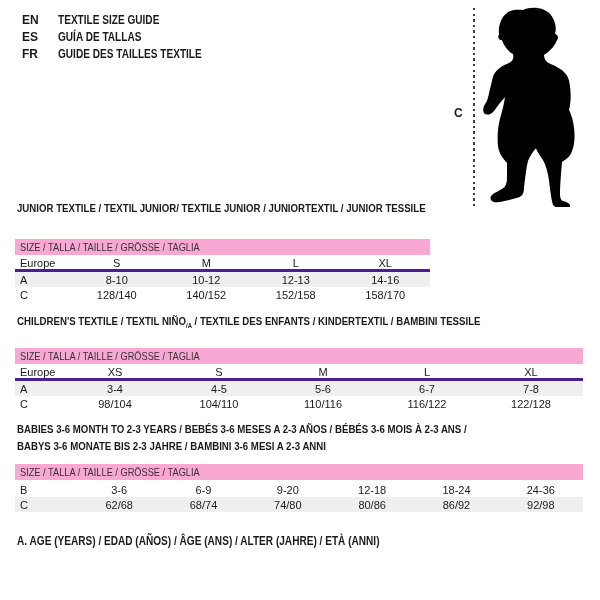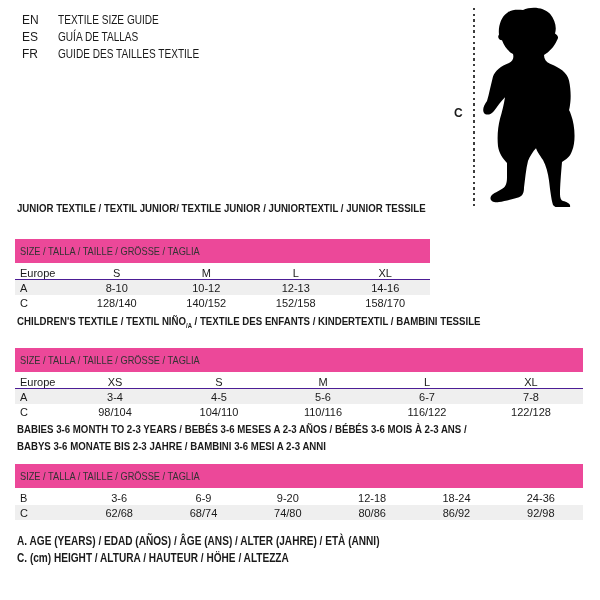--- a/index.html
+++ b/index.html
@@ -8,45 +8,45 @@
     font-family:"Liberation Sans","DejaVu Sans",sans-serif; color:#1a1a1a;
     -webkit-font-smoothing:antialiased;
   }
   .abs { position:absolute; }
 
   
   .condense { display:inline-block; transform:scaleX(0.84); transform-origin:0 50%; white-space:nowrap; }
 
   
   .lang-block { left:22px; top:11px; }
-  .lang-row { display:flex; height:17px; align-items:center; font-weight:normal; font-size:12px; }
+  .lang-row { display:flex; height:17px; align-items:center; font-weight:bold; font-size:12px; }
   .lang-code { width:36px; flex:none; }
 
   
   .measure-line {
     left:473px; top:8px; width:2px; height:198px;
     background:repeating-linear-gradient(to bottom,#3c3c3c 0 2.5px, transparent 2.5px 5.6px);
   }
   .figure-label { left:454px; top:106px; font-weight:bold; font-size:12px; }
   .silhouette { left:479px; top:7px; }
 
   
   .title { position:absolute; font-weight:bold; font-size:11.5px; white-space:nowrap; }
   .sub { font-size:7px; vertical-align:sub; }
 
   
   .stable { position:absolute; font-size:11px; }
   .bar {
-    height:24px; background:#ec4899; color:#333333;
+    height:16px; background:#f9a8d4; color:#333333;
     display:flex; align-items:center; padding-left:5px; margin-bottom:2px;
     box-sizing:border-box;
   }
   .trow { display:flex; height:15px; align-items:center; box-sizing:border-box; }
   .trow.shaded { background:#efefef; }
-  .trow.underline { border-bottom:1px solid #4c1d95;align-items:flex-end; }
+  .trow.underline { border-bottom:3px solid #4c1d95; }
   .cell { flex:1; text-align:center; white-space:nowrap; }
   .label-cell { flex:none; text-align:left; padding-left:5px; box-sizing:border-box; }
   .t1 .label-cell { width:57px; }
   .t2 .label-cell { width:48px; }
   .t3 .label-cell { width:62px; }
 
   
   .legend { left:17px; top:532px; }
   .legend-line { height:17.5px; font-weight:bold; font-size:12px; display:flex; align-items:center; }
 </style>
@@ -180,16 +180,13 @@
     <div class="cell">80/86</div>
     <div class="cell">86/92</div>
     <div class="cell">92/98</div>
   </div>
 </div>
 
 <div class="abs legend">
   <div class="legend-line">
     <span class="condense">A. AGE (YEARS) / EDAD (AÑOS) / ÂGE (ANS) / ALTER (JAHRE) / ETÀ (ANNI)</span>
   </div>
-  <div class="legend-line">
-    <span class="condense">C. (cm) HEIGHT / ALTURA / HAUTEUR / HÖHE / ALTEZZA</span>
-  </div>
 </div>
 
 </body></html>

